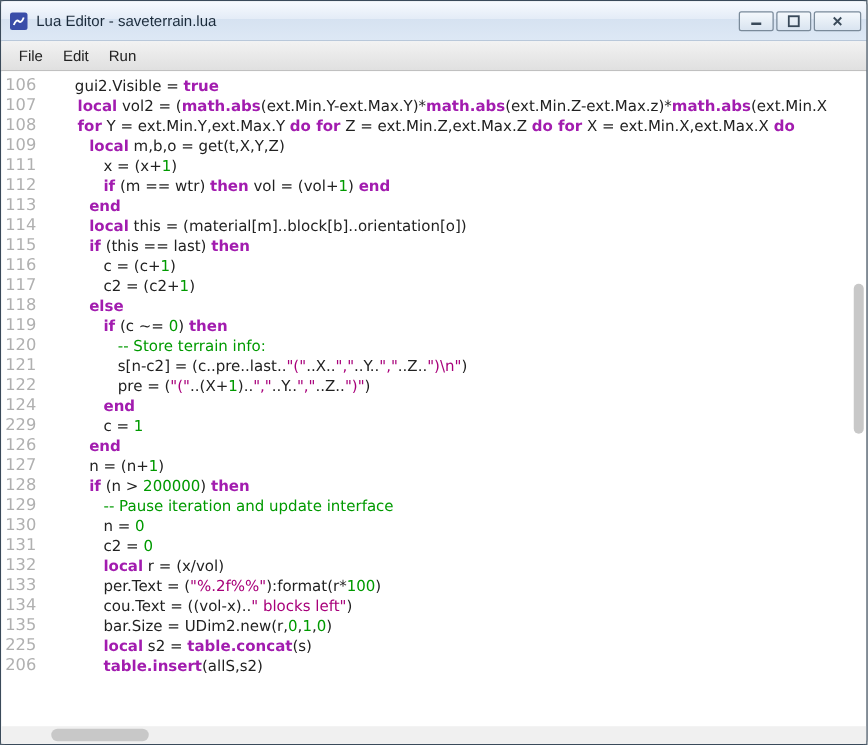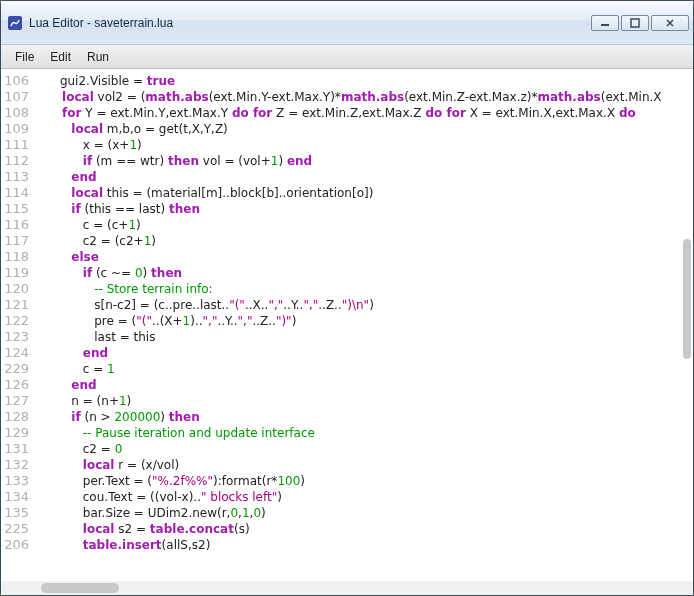--- a/index.html
+++ b/index.html
@@ -16,21 +16,21 @@
     width: 694px;
     height: 596px;
     background: #fff;
     border: 1px solid #3a4a5a;
     border-radius: 4px;
     display: flex;
     flex-direction: column;
     box-shadow: 0 0 8px rgba(0,0,0,0.4);
   }
   .titlebar {
-    height: 44px;
+    height: 32px;
     background: linear-gradient(to bottom, #f7faff 0%, #e4ecf7 45%, #d6e2f1 46%, #dde8f5 100%);
     border-bottom: 1px solid #b9c8da;
     display: flex;
     align-items: center;
     padding: 0 4px 0 6px;
     font-size: 12px;
     color: #1a2a3a;
   }
   .app-icon {
     width: 16px;
@@ -188,27 +188,27 @@
           <div class="code-row"><span class="lineno">113</span><span class="code"><span class="pl">         </span><span class="kw">end</span></span></div>
           <div class="code-row"><span class="lineno">114</span><span class="code"><span class="pl">         </span><span class="kw">local</span><span class="pl"> this = (material[m]..block[b]..orientation[o])</span></span></div>
           <div class="code-row"><span class="lineno">115</span><span class="code"><span class="pl">         </span><span class="kw">if</span><span class="pl"> (this == last) </span><span class="kw">then</span></span></div>
           <div class="code-row"><span class="lineno">116</span><span class="code"><span class="pl">            c = (c+</span><span class="num">1</span><span class="pl">)</span></span></div>
           <div class="code-row"><span class="lineno">117</span><span class="code"><span class="pl">            c2 = (c2+</span><span class="num">1</span><span class="pl">)</span></span></div>
           <div class="code-row"><span class="lineno">118</span><span class="code"><span class="pl">         </span><span class="kw">else</span></span></div>
           <div class="code-row"><span class="lineno">119</span><span class="code"><span class="pl">            </span><span class="kw">if</span><span class="pl"> (c ~= </span><span class="num">0</span><span class="pl">) </span><span class="kw">then</span></span></div>
           <div class="code-row"><span class="lineno">120</span><span class="code"><span class="pl">               </span><span class="cm">-- Store terrain info:</span></span></div>
           <div class="code-row"><span class="lineno">121</span><span class="code"><span class="pl">               s[n-c2] = (c..pre..last..</span><span class="str">"("</span><span class="pl">..X..</span><span class="str">","</span><span class="pl">..Y..</span><span class="str">","</span><span class="pl">..Z..</span><span class="str">")\n"</span><span class="pl">)</span></span></div>
           <div class="code-row"><span class="lineno">122</span><span class="code"><span class="pl">               pre = (</span><span class="str">"("</span><span class="pl">..(X+</span><span class="num">1</span><span class="pl">)..</span><span class="str">","</span><span class="pl">..Y..</span><span class="str">","</span><span class="pl">..Z..</span><span class="str">")"</span><span class="pl">)</span></span></div>
-          <div class="code-row"><span class="lineno">123</span><span class="code"><span class="pl">               last = this</span></span></div>
           <div class="code-row"><span class="lineno">124</span><span class="code"><span class="pl">            </span><span class="kw">end</span></span></div>
           <div class="code-row"><span class="lineno">229</span><span class="code"><span class="pl">            c = </span><span class="num">1</span></span></div>
           <div class="code-row"><span class="lineno">126</span><span class="code"><span class="pl">         </span><span class="kw">end</span></span></div>
           <div class="code-row"><span class="lineno">127</span><span class="code"><span class="pl">         n = (n+</span><span class="num">1</span><span class="pl">)</span></span></div>
           <div class="code-row"><span class="lineno">128</span><span class="code"><span class="pl">         </span><span class="kw">if</span><span class="pl"> (n &gt; </span><span class="num">200000</span><span class="pl">) </span><span class="kw">then</span></span></div>
           <div class="code-row"><span class="lineno">129</span><span class="code"><span class="pl">            </span><span class="cm">-- Pause iteration and update interface</span></span></div>
+          <div class="code-row"><span class="lineno">130</span><span class="code"><span class="pl">            n = </span><span class="num">0</span></span></div>
           <div class="code-row"><span class="lineno">131</span><span class="code"><span class="pl">            c2 = </span><span class="num">0</span></span></div>
           <div class="code-row"><span class="lineno">132</span><span class="code"><span class="pl">            </span><span class="kw">local</span><span class="pl"> r = (x/vol)</span></span></div>
           <div class="code-row"><span class="lineno">133</span><span class="code"><span class="pl">            per.Text = (</span><span class="str">"%.2f%%"</span><span class="pl">):format(r*</span><span class="num">100</span><span class="pl">)</span></span></div>
           <div class="code-row"><span class="lineno">134</span><span class="code"><span class="pl">            cou.Text = ((vol-x)..</span><span class="str">" blocks left"</span><span class="pl">)</span></span></div>
           <div class="code-row"><span class="lineno">135</span><span class="code"><span class="pl">            bar.Size = UDim2.new(r,</span><span class="num">0</span><span class="pl">,</span><span class="num">1</span><span class="pl">,</span><span class="num">0</span><span class="pl">)</span></span></div>
           <div class="code-row"><span class="lineno">225</span><span class="code"><span class="pl">            </span><span class="kw">local</span><span class="pl"> s2 = </span><span class="kw">table.concat</span><span class="pl">(s)</span></span></div>
           <div class="code-row"><span class="lineno">206</span><span class="code"><span class="pl">            </span><span class="kw">table.insert</span><span class="pl">(allS,s2)</span></span></div>
         </div>
       <div class="hscroll-track">
         <div class="hscroll-thumb"></div>

